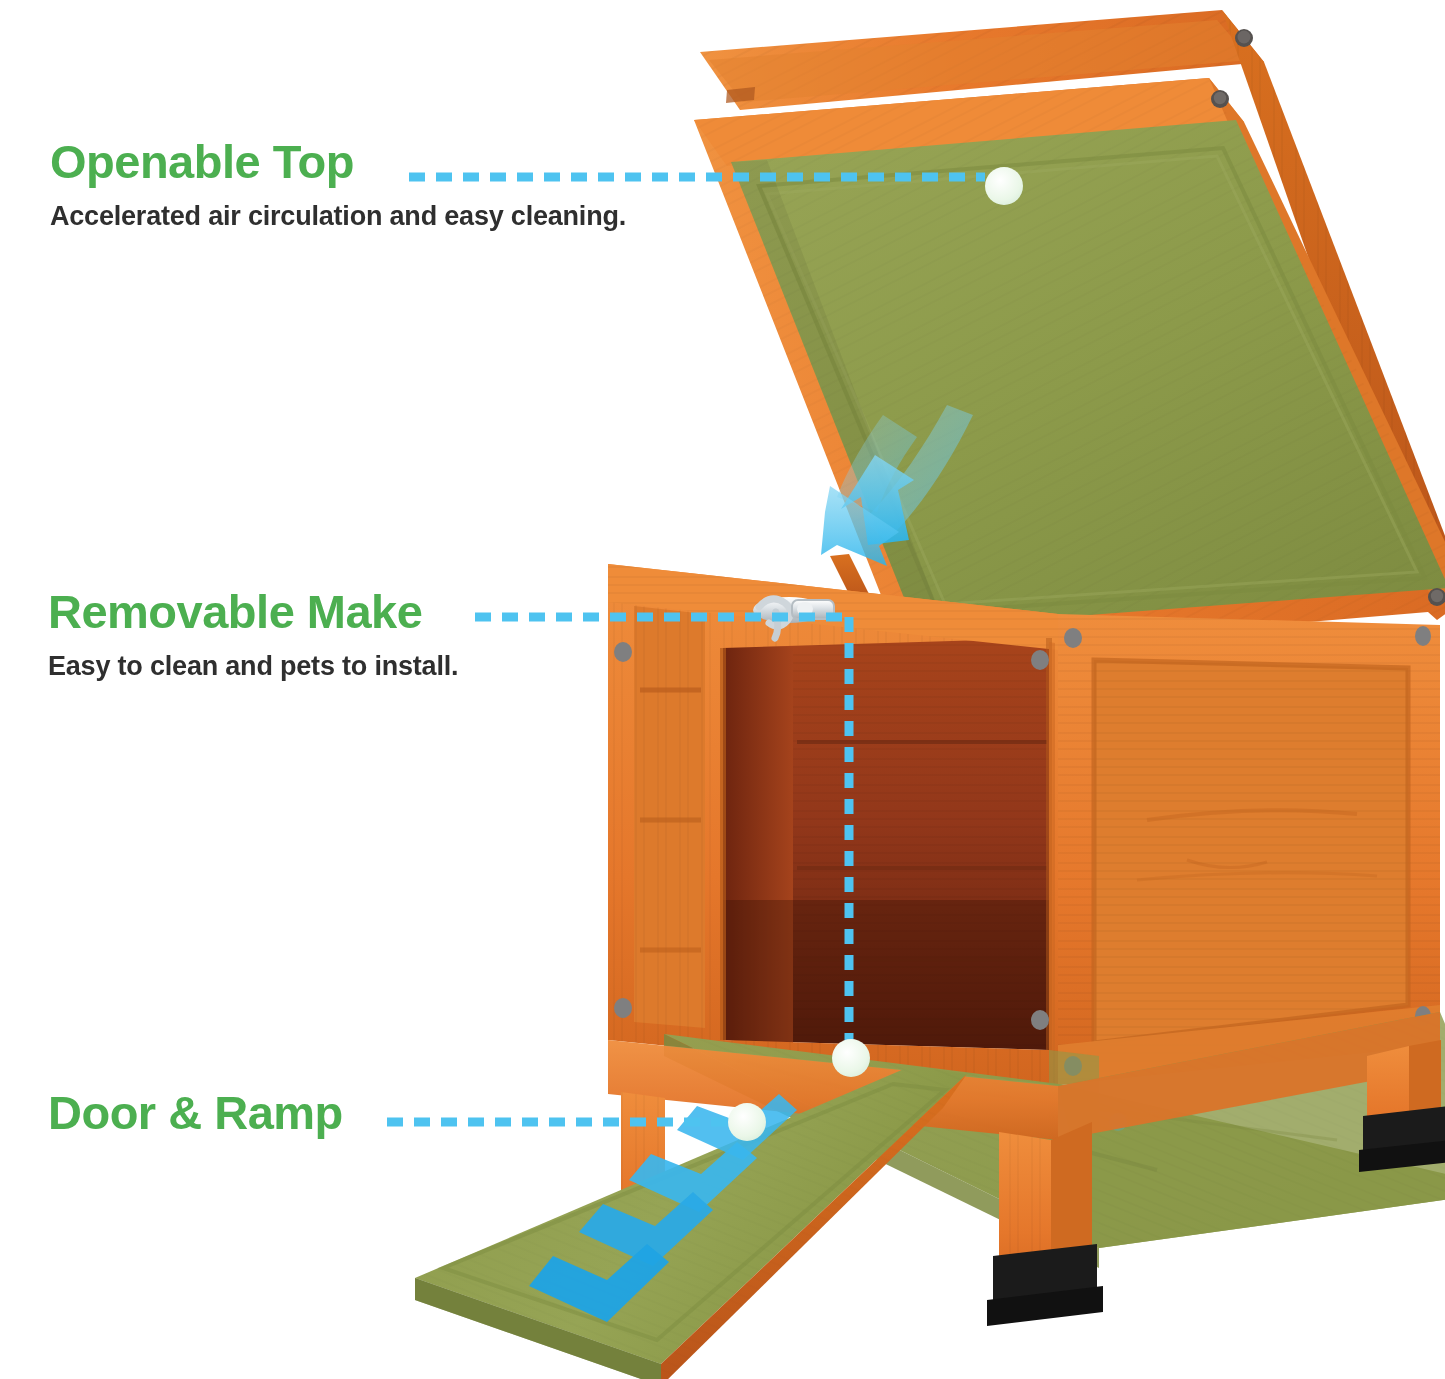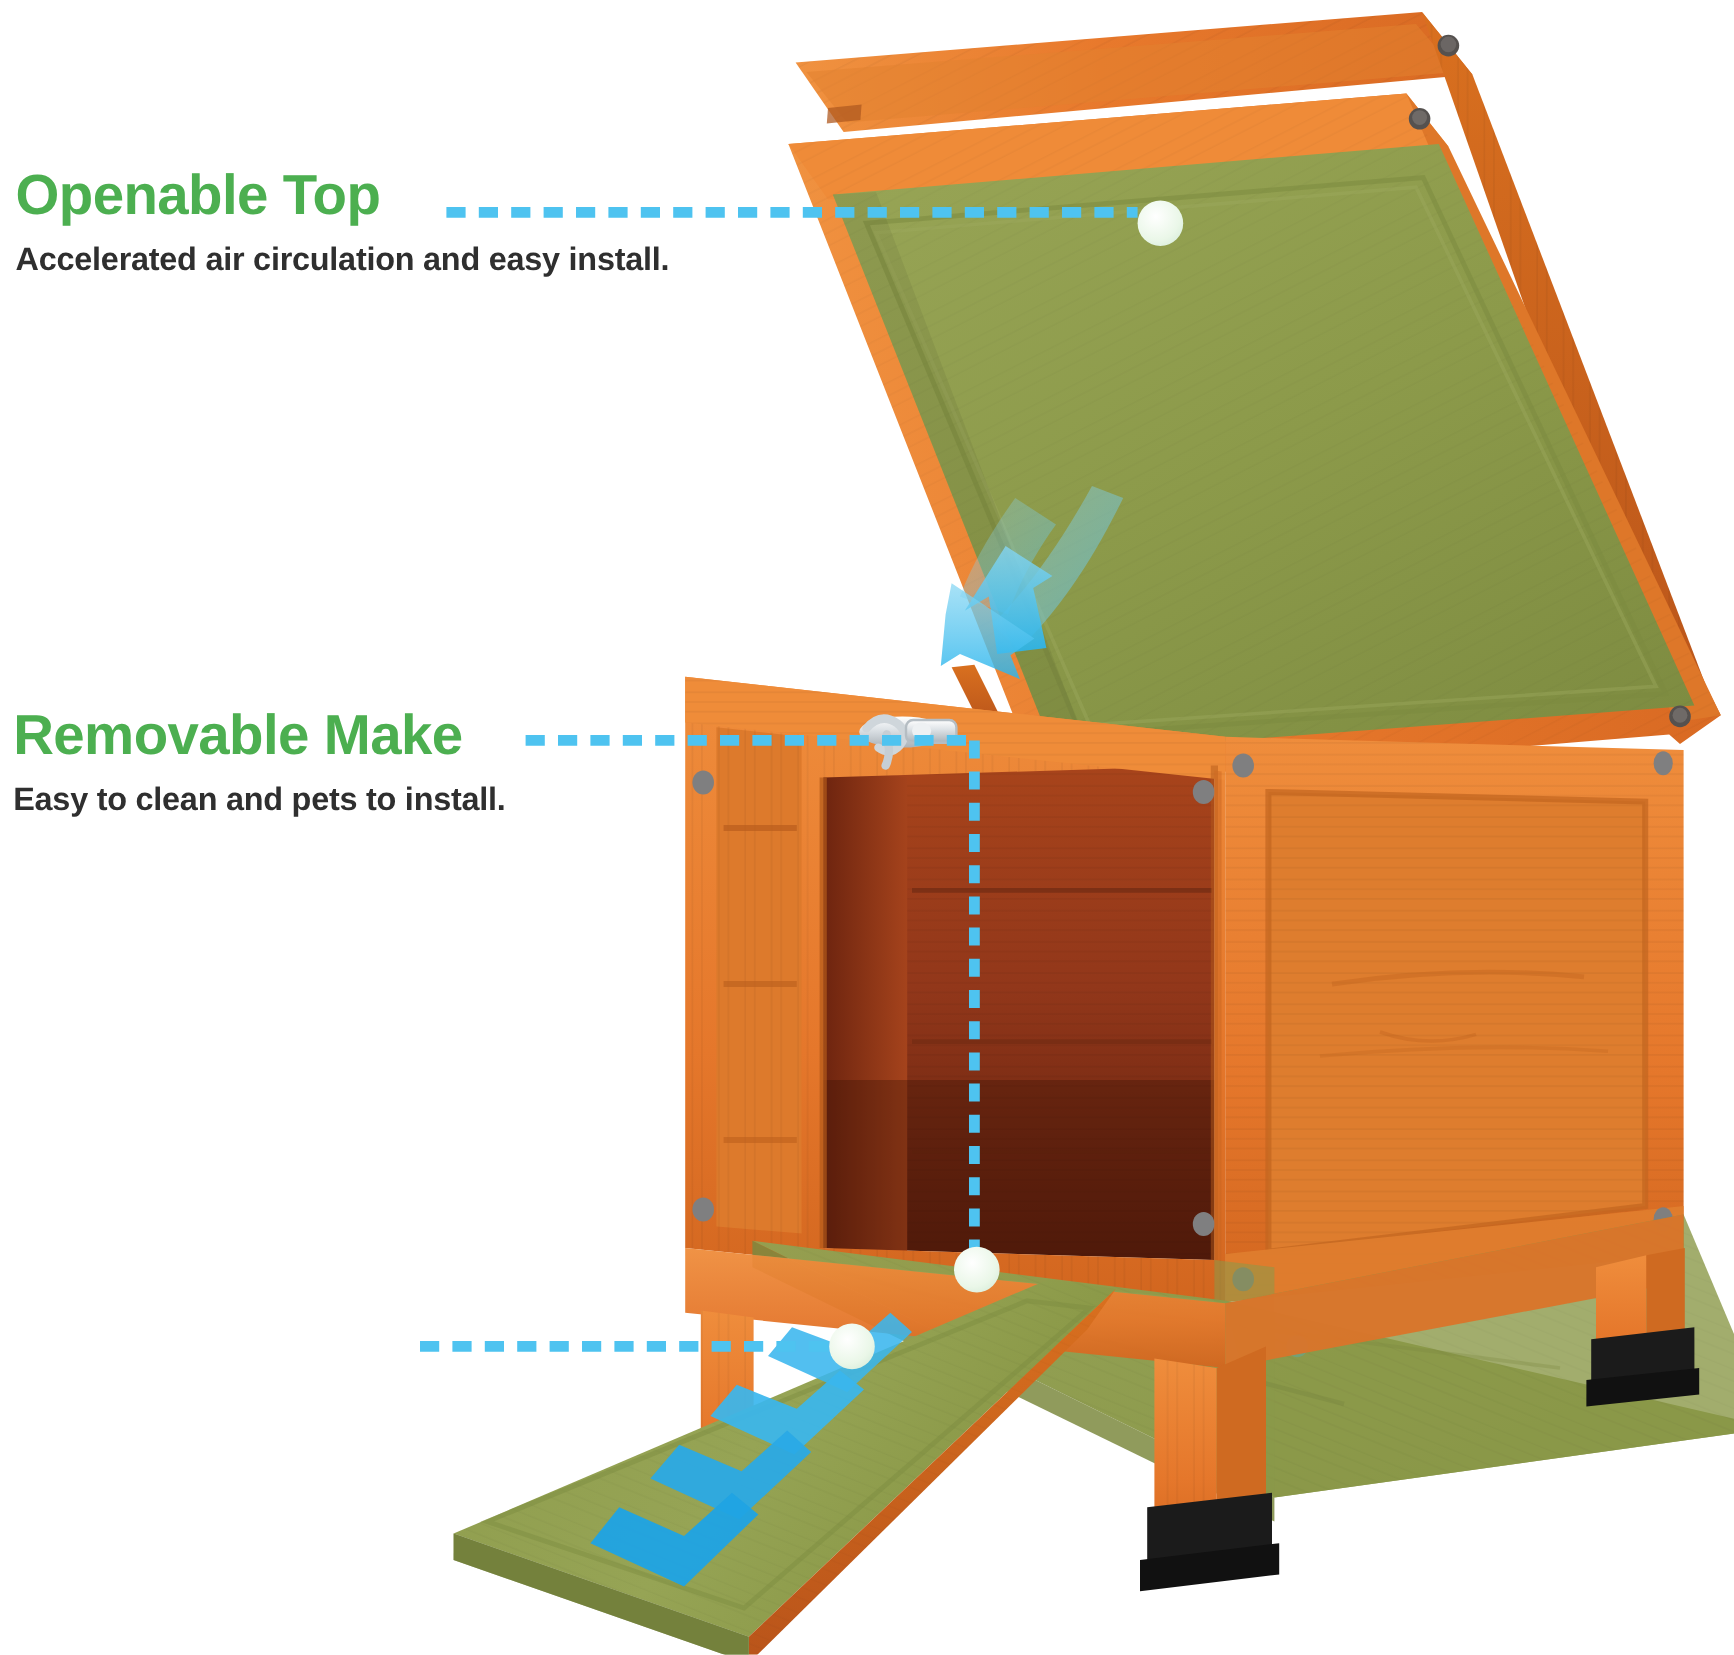--- a/index.html
+++ b/index.html
@@ -6,20 +6,21 @@
   html, body {
     width: 1445px; height: 1379px;
     background: #ffffff;
     font-family: "Liberation Sans", sans-serif;
     overflow: hidden;
   }
   #page {
     position: relative;
     width: 1192px; height: 1379px;
     background: #ffffff;
+    margin-left: 37px;
   }
   #art { position: absolute; inset: 0; width: 1445px; height: 1379px; }
 
   .callout { position: absolute; }
   .callout-title {
     font-size: 47px;
     font-weight: 700;
     letter-spacing: -0.5px;
     color: #4caf50;
     line-height: 1.0;
@@ -321,24 +322,25 @@
       <line x1="812" y1="617" x2="812" y2="1042" stroke="#4ec3f0" stroke-width="9" stroke-dasharray="15 11"></line>
       <circle cx="814" cy="1058" r="19" fill="url(#gDot)"></circle>
 
       <line x1="350" y1="1122" x2="690" y2="1122" stroke="#4ec3f0" stroke-width="9" stroke-dasharray="16 11"></line>
       <circle cx="710" cy="1122" r="19" fill="url(#gDot)"></circle>
     </g>
   </svg>
 
   <div class="callout" id="c-top">
     <div class="callout-title">Openable Top</div>
-    <div class="callout-sub">Accelerated air circulation and easy install.</div>
+    <div class="callout-sub">Accelerated air circulation and easy cleaning.</div>
   </div>
 
   <div class="callout" id="c-floor">
     <div class="callout-title">Removable Make</div>
     <div class="callout-sub">Easy to clean and pets to install.</div>
   </div>
 
   <div class="callout" id="c-ramp">
+    <div class="callout-title">Door &amp; Ramp</div>
   </div>
 
 </div>
 
 </body></html>

